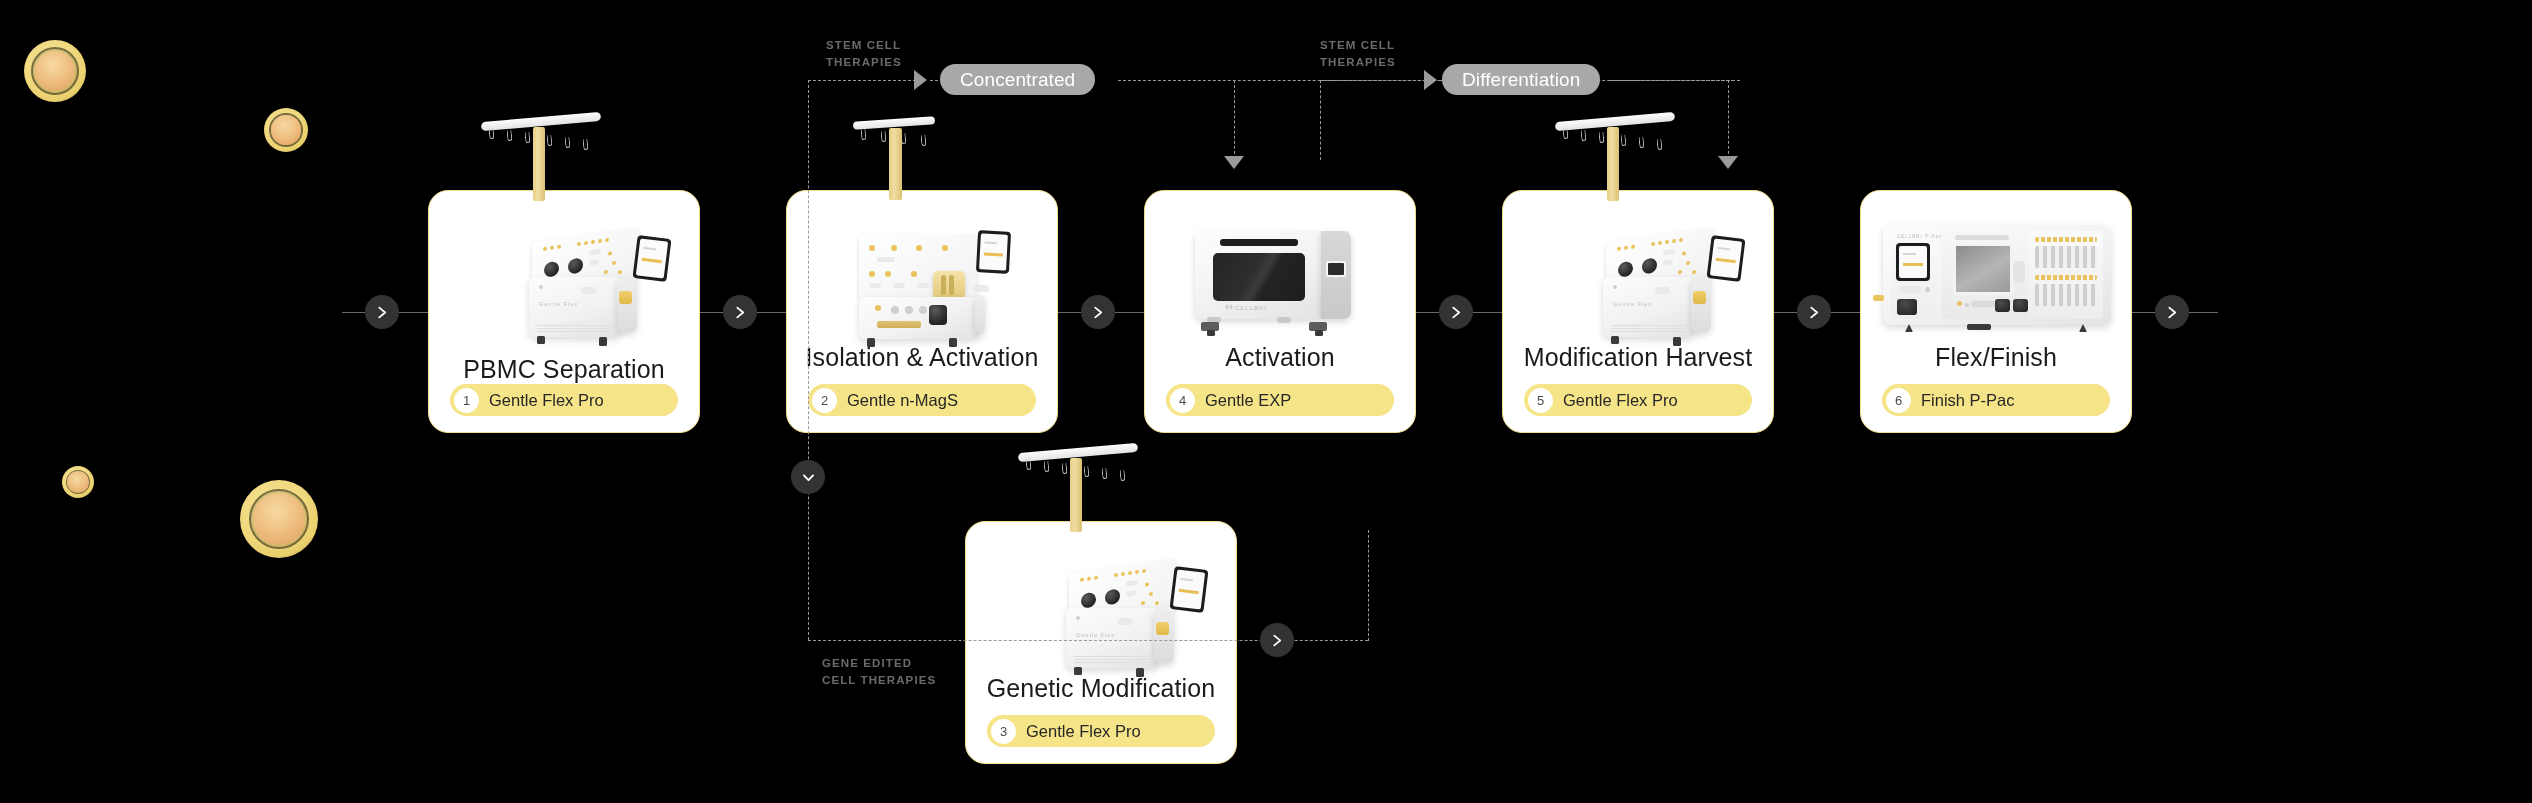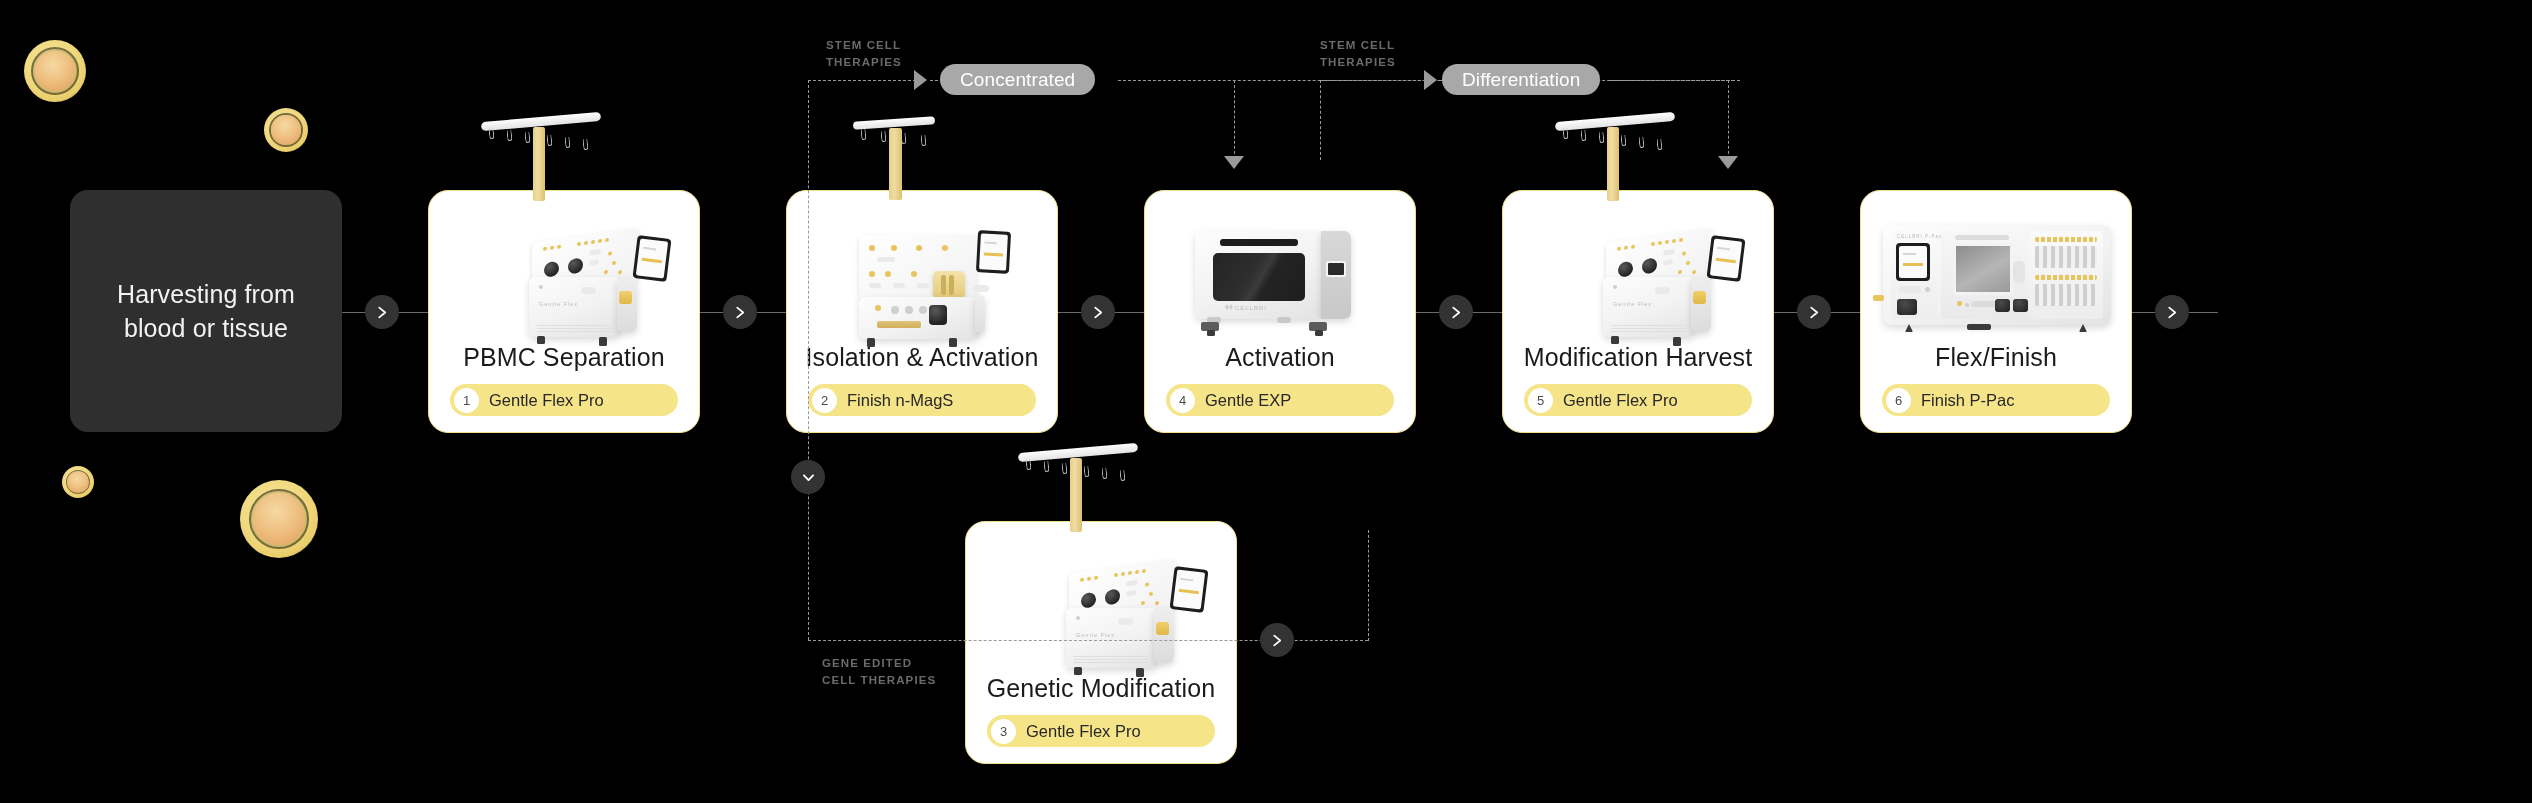--- a/index.html
+++ b/index.html
@@ -263,26 +263,20 @@
     <div>cell therapies</div>
   </div>
 
   <div class="capsule" style="left:940px;top:64px;">
     <span>Concentrated</span>
   </div>
   <div class="capsule" style="left:1442px;top:64px;">
     <span>Differentiation</span>
   </div>
 
-  <div class="darkbox" style="left:70px;top:190px;width:272px;height:242px;">
-    <div>
-      <div>Harvesting from</div>
-      <div>blood or tissue</div>
-    </div>
-  </div>
 
   <div class="conn-line" style="left:342px;top:312px;width:86px;"></div>
   <div class="conn" style="left:365px;top:295px;">
     <svg viewBox="0 0 12 12">
         <path d="M3 1.5 L8.5 6 L3 10.5" fill="none" stroke="#fff" stroke-width="1.6" stroke-linecap="round" stroke-linejoin="round"></path>
       </svg>
   </div>
 
   <div class="conn-line" style="left:700px;top:312px;width:86px;"></div>
   <div class="conn" style="left:723px;top:295px;">
@@ -372,21 +366,21 @@
         <div class="tab" style="left:52px;top:10px;width:15px;height:7px;border-radius:4px;"></div>
         <div class="dotg" style="left:10px;top:8px;width:4px;height:4px;"></div>
         <div class="brand" style="left:10px;top:24px;">Gentle Flex</div>
         <div class="grille" style="left:8px;top:46px;width:74px;height:9px;"></div>
       </div>
       <div class="body" style="left:188px;top:86px;width:20px;height:55px;background:linear-gradient(#eeeeee,#dcdcdc);"></div>
       <div class="dot" style="left:190px;top:100px;width:13px;height:13px;border-radius:3px;background:linear-gradient(#f0cf6c,#e0b849);"></div>
       <div class="foot" style="left:108px;top:145px;width:8px;height:8px;"></div>
       <div class="foot" style="left:170px;top:146px;width:8px;height:9px;"></div>
     </div>
-    <div class="title" style="margin-bottom:12px;">PBMC Separation</div>
+    <div class="title" style="margin-bottom:0;">PBMC Separation</div>
     <div class="pill" style="margin-bottom:16px;">
       <span class="num">1</span>
       <span class="pname">Gentle Flex Pro</span>
     </div>
   </div>
 
   <div class="card" style="left:786px;top:190px;width:272px;height:243px;">
     <div class="art">
       <div class="rig" style="left:0;top:-58px;width:272px;height:130px;">
         <div class="bar" style="left:66px;top:-14px;width:82px;height:8px;transform:rotate(-4deg);"></div>
@@ -431,21 +425,21 @@
       </div>
       <div class="knob" style="left:142px;top:114px;width:18px;height:20px;border-radius:4px;"></div>
       <div class="body" style="left:188px;top:104px;width:10px;height:38px;background:linear-gradient(#efefef,#dedede);"></div>
       <div class="tab" style="left:186px;top:94px;width:16px;height:7px;border-radius:4px;"></div>
       <div class="foot" style="left:80px;top:147px;width:8px;height:9px;"></div>
       <div class="foot" style="left:162px;top:147px;width:8px;height:9px;"></div>
     </div>
     <div class="title" style="margin-bottom:12px;text-align:right;">Isolation &amp; Activation</div>
     <div class="pill" style="margin-bottom:16px;">
       <span class="num">2</span>
-      <span class="pname">Finish n-MagS</span>
+      <span class="pname">Gentle n-MagS</span>
     </div>
   </div>
 
   <div class="card" style="left:965px;top:521px;width:272px;height:243px;">
     <div class="art">
       <div class="rig" style="left:0;top:-58px;width:272px;height:130px;">
         <div class="bar" style="left:52px;top:-16px;width:120px;height:9px;transform:rotate(-5deg);"></div>
         <div class="hook" style="left:60px;top:-5px;transform:rotate(-5deg);"></div>
         <div class="hook" style="left:78px;top:-3px;transform:rotate(-5deg);"></div>
         <div class="hook" style="left:96px;top:-1px;transform:rotate(-5deg);"></div>

